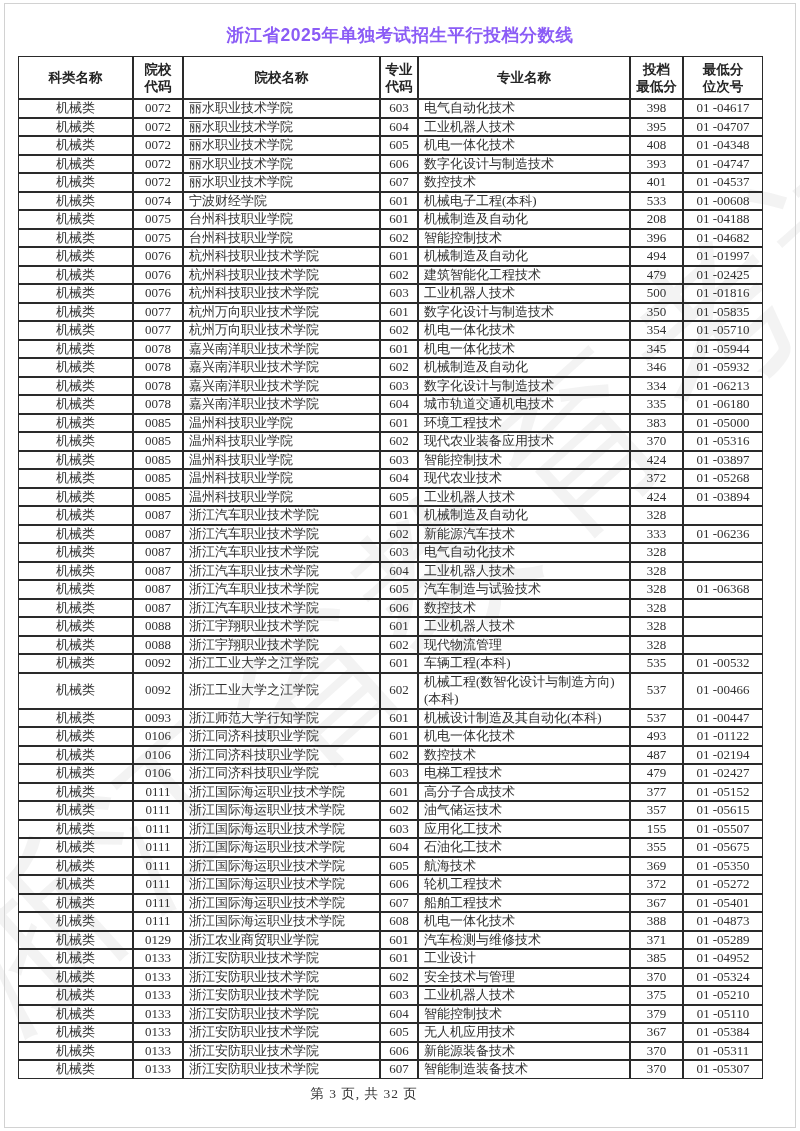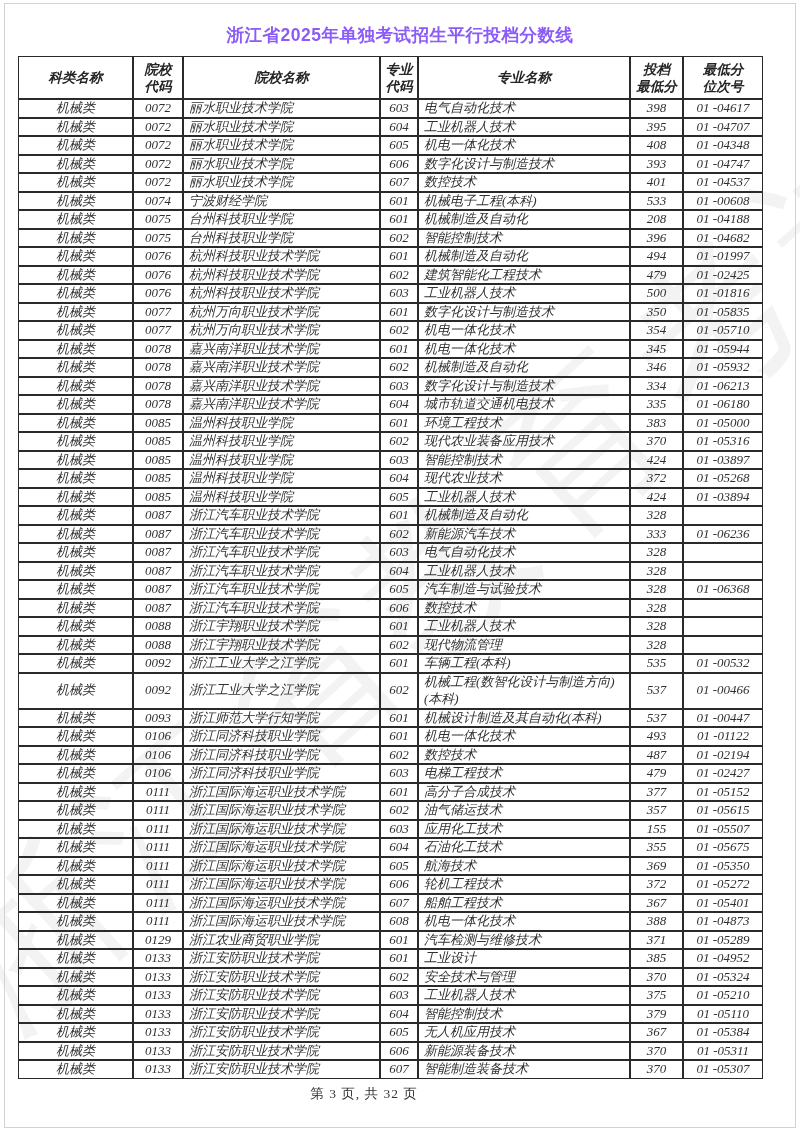--- a/index.html
+++ b/index.html
@@ -54,21 +54,20 @@
     color: #8b5cf6;
   }
   table.score-table {
     position: relative;
     z-index: 1;
     margin: 9px 8px 0 18px;
     width: 745px;
     table-layout: fixed;
     border-collapse: separate;
     border-spacing: 0;
-    font-style: italic;
   }
   .score-table th, .score-table td {
     border: 1px solid #2a2a2a;
     overflow: hidden;
     vertical-align: middle;
     background: transparent;
   }
   .score-table th {
     height: 41px;
     font-size: 13.5px;

